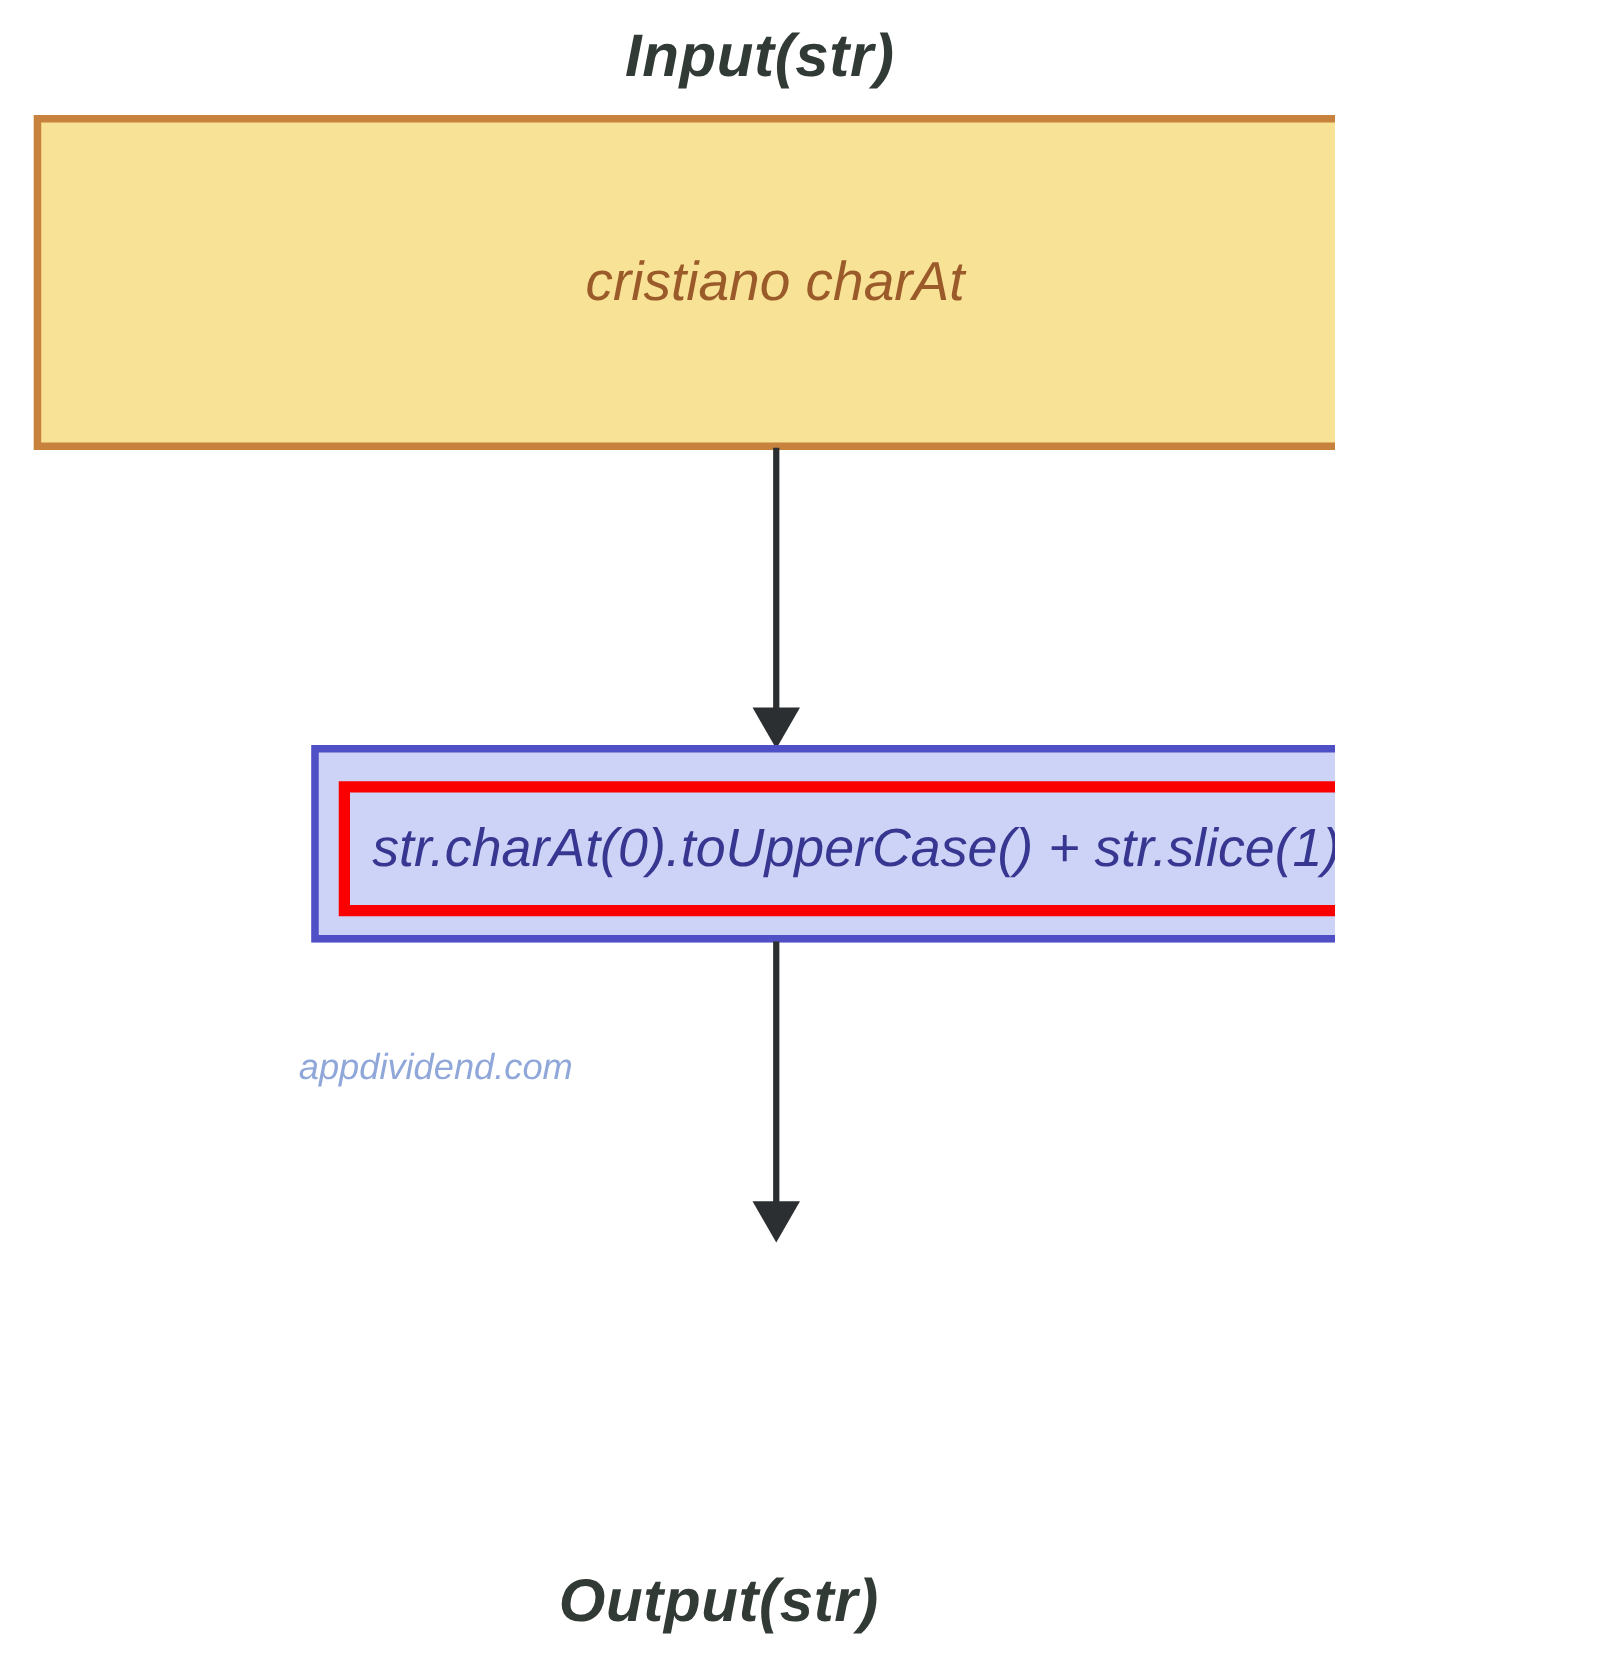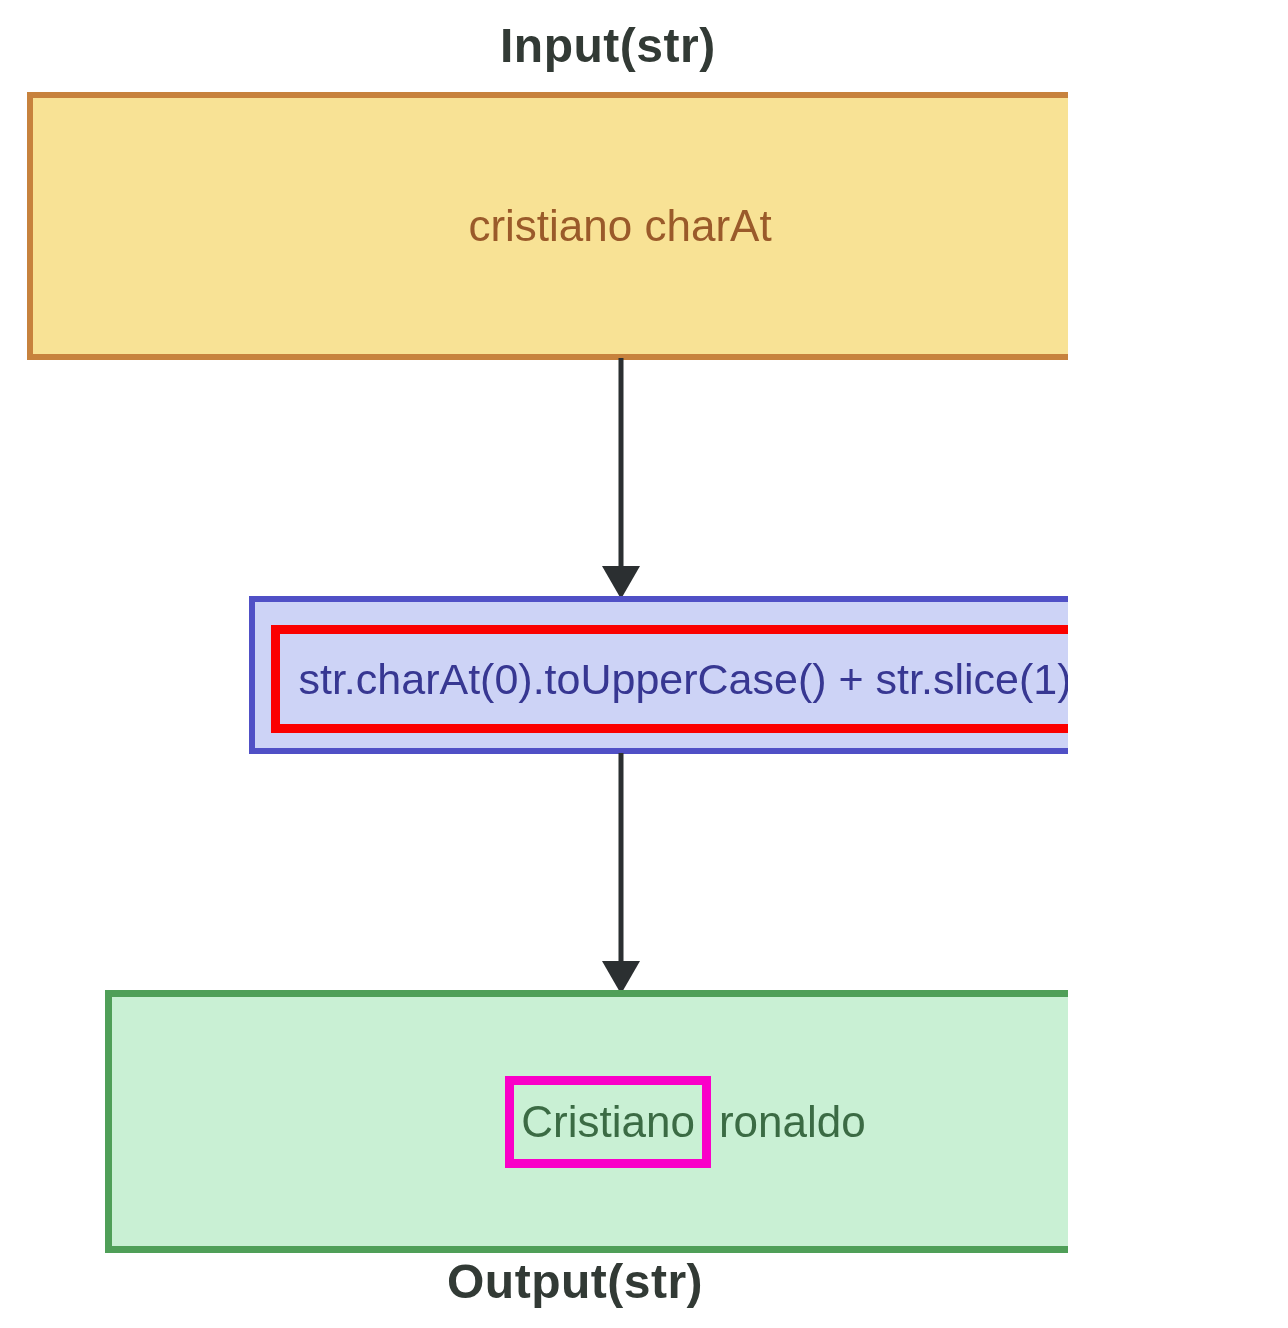--- a/index.html
+++ b/index.html
@@ -23,20 +23,21 @@
   html, body {
     background: var(--canvas-bg);
     font-family: "Liberation Sans", "DejaVu Sans", sans-serif;
   }
   .canvas {
     position: relative;
     width: 1068px;
     height: 1328px;
     background: var(--canvas-bg);
     overflow: hidden;
+    font-style: italic;
   }
   .flow-label {
     position: absolute;
     font-size: 48px;
     font-weight: 700;
     color: var(--label-text);
     letter-spacing: 0.5px;
     white-space: nowrap;
   }
   .input-label { left: 500px; top: 18px; }
@@ -124,30 +125,23 @@
     <line x1="22" y1="0" x2="22" y2="212" stroke="var(--arrow-color)" stroke-width="5"></line>
     <polygon points="3,208 41,208 22,241" fill="var(--arrow-color)"></polygon>
   </svg>
 
   <div class="code-box">
     <div class="red-highlight-box">
       <span class="code-text">str.charAt(0).toUpperCase() + str.slice(1)</span>
     </div>
   </div>
 
+  <div class="watermark">appdividend.com</div>
 
   <svg class="arrow arrow-2" viewBox="0 0 44 242" xmlns="http://www.w3.org/2000/svg">
     <line x1="22" y1="0" x2="22" y2="212" stroke="var(--arrow-color)" stroke-width="5"></line>
     <polygon points="3,208 41,208 22,241" fill="var(--arrow-color)"></polygon>
   </svg>
 
-  <div class="output-box">
-    <div class="output-text-line">
-      <span class="magenta-highlight-box">
-        <span>Cristiano</span>
-      </span>
-      <span class="output-rest-text">ronaldo</span>
-    </div>
-  </div>
 
   <div class="flow-label output-label">Output(str)</div>
 
 </div>
 
 </body></html>

